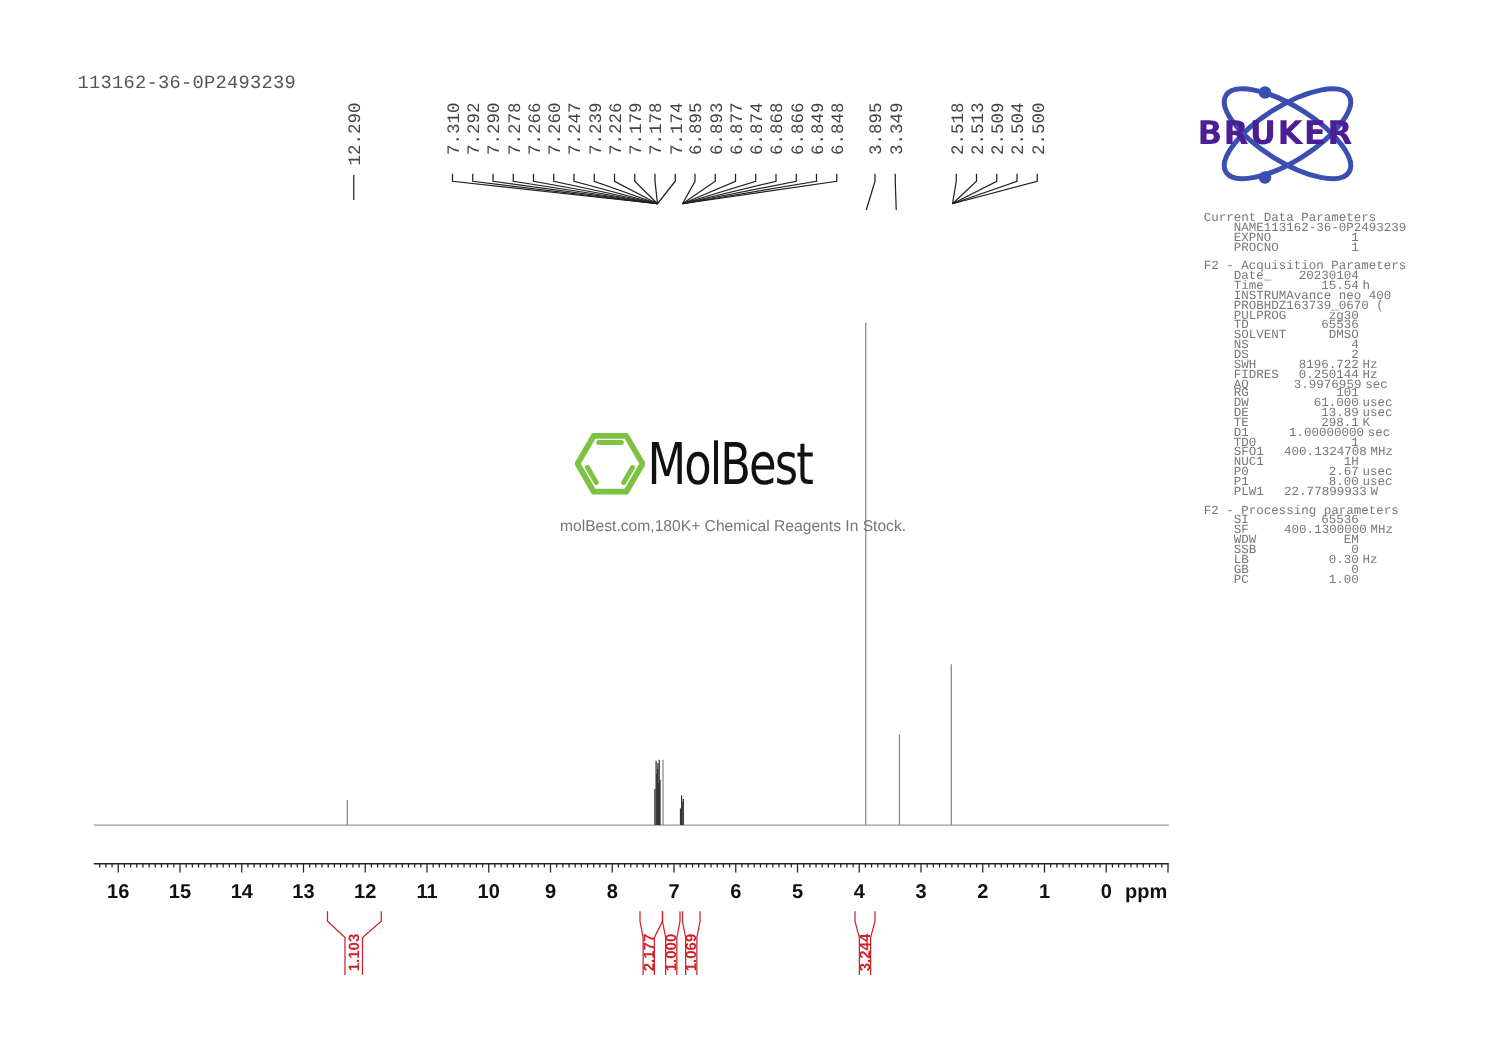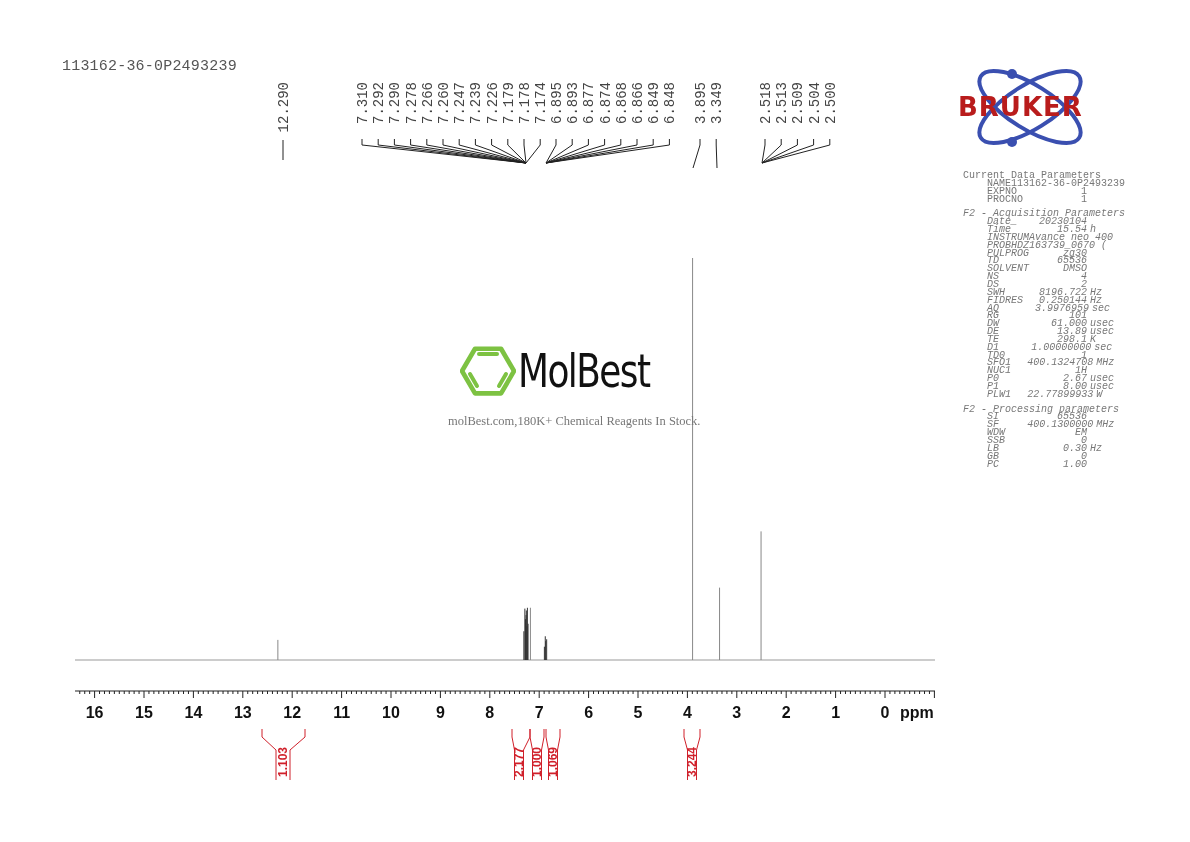--- a/index.html
+++ b/index.html
@@ -7,26 +7,26 @@
   .sample-id { position:absolute; left:62px; top:58px; font-family:"Liberation Mono", monospace; font-size:15px; color:#555; letter-spacing:0.2px; }
   svg.spectrum { position:absolute; left:0; top:0; }
   .peak-label { font-family:"Liberation Mono", monospace; font-size:14px; fill:#444; }
   .tick-label { font-family:"Liberation Sans", sans-serif; font-weight:bold; font-size:16px; fill:#111; }
   .integ-label { font-family:"Liberation Sans", sans-serif; font-weight:bold; font-size:12px; fill:#d0202a; }
   .params { position:absolute; left:963px; top:172px; font-family:"Liberation Mono", monospace; font-size:10px; line-height:7.85px; color:#777; white-space:pre; }
   .params .row { display:flex; width:155px; }
   .params .k { width:52px;padding-left:24px; }
   .params .v { flex:1; text-align:right; }
   .params .u { width:28px; padding-left:3px; }
-  .params .section { margin-top:7px;font-style:italic; }
+  .params .section { margin-top:7px; }
   .bruker { position:absolute; left:950px; top:62px; width:170px; height:90px; }
-  .bruker-text { position:absolute; left:8px; top:30px; font-family:"DejaVu Sans", sans-serif; font-weight:bold; font-size:26px; letter-spacing:1px; color:#b91c1c; }
+  .bruker-text { position:absolute; left:8px; top:30px; font-family:"DejaVu Sans", sans-serif; font-weight:bold; font-size:26px; letter-spacing:1px; color:#4c1d95; }
   .molbest { position:absolute; left:460px; top:343px; width:300px; height:60px; }
   .molbest-text { position:absolute; left:58px; top:0px; font-family:"DejaVu Sans", sans-serif; font-size:46px; color:#111; letter-spacing:-2px; transform:scaleX(0.78); transform-origin:left top; line-height:56px; }
-  .molbest-tag { position:absolute; left:448px; top:414px; font-family:Liberation Serif, serif; font-size:12.5px; color:#777; }
+  .molbest-tag { position:absolute; left:448px; top:414px; font-family:Liberation Sans, sans-serif; font-size:12.5px; color:#777; }
 </style>
 </head>
 <body>
 
 <div class="sample-id">113162-36-0P2493239</div>
 
 <svg class="spectrum" width="1190" height="842" id="plot">
     <line x1="75" y1="660" x2="935" y2="660" stroke="#999" stroke-width="1"></line>
     <line x1="277.874" y1="660" x2="277.874" y2="639.9" stroke="#888" stroke-width="1"></line>
     <line x1="523.886" y1="660" x2="523.886" y2="631.257" stroke="#333" stroke-width="1"></line>

